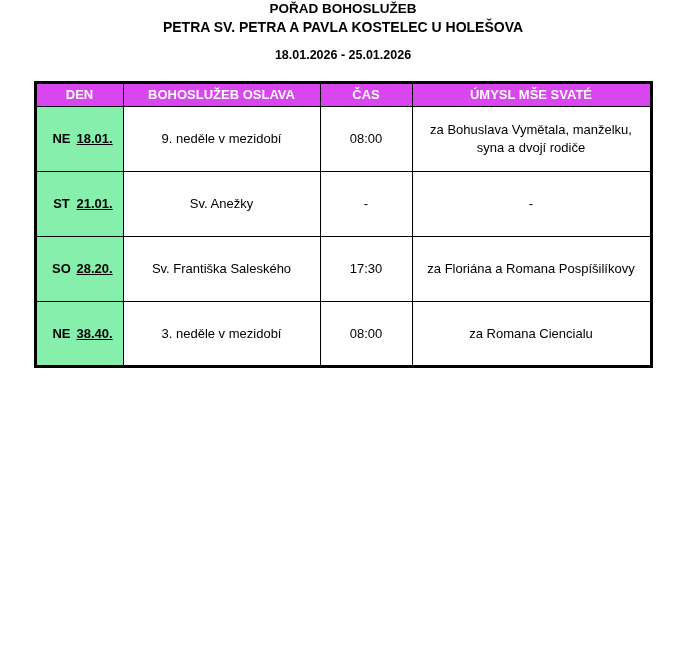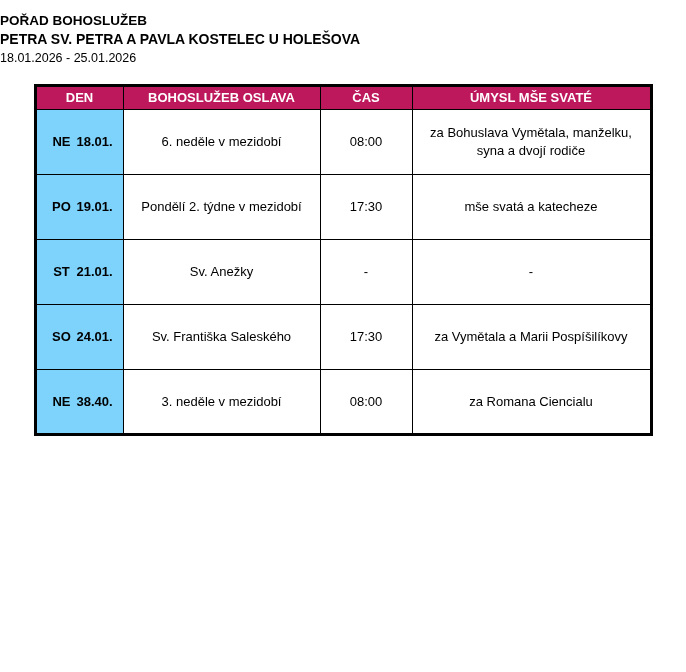--- a/index.html
+++ b/index.html
@@ -11,70 +11,72 @@
     font-family: "Liberation Sans", sans-serif;
     color: #000000;
   }
   .page {
     width: 686px;
     height: 672px;
     box-sizing: border-box;
     overflow: hidden;
   }
   .titles {
-    padding-top: 12px;
+    text-align: center;
   }
   .title-main {
     font-size: 13.5px;
     font-weight: bold;
     line-height: 1.35;
   }
   .title-sub {
     font-size: 14px;
     font-weight: bold;
     line-height: 1.35;
   }
   .title-dates {
     font-size: 12.5px;
-    font-weight: normal;
+    font-weight: bold;
     line-height: 1.5;
+    margin-top: 9px;
   }
   table.schedule {
     border-collapse: collapse;
     table-layout: fixed;
     width: 616px;
     margin: 16px auto 0 auto;
     border: 3px solid #000000;
   }
   table.schedule th {
-    background: #be185d;
+    background: #d946ef;
     color: #ffffff;
     font-size: 13px;
     font-weight: bold;
     text-align: center;
     height: 20px;
     padding: 1px 2px;
     border: 1.5px solid #000000;
   }
   table.schedule td {
     border: 1.5px solid #000000;
     font-size: 13px;
     text-align: center;
     vertical-align: middle;
     padding: 2px 10px;
     height: 65px;
     box-sizing: border-box;
     line-height: 1.35;
   }
   td.den {
-    background: #7dd3fc;
+    background: #86efac;
     font-weight: bold;
     text-align: left;
     padding-left: 8px;
     white-space: nowrap;
+    text-decoration: underline;
   }
   td.den .day-abbr {
     display: inline-block;
     width: 30px;
   }
   .col-den    { width: 88px; }
   .col-oslava { width: 197px; }
   .col-cas    { width: 92px; }
   .col-umysl  { width: 239px; }
 </style>
@@ -103,53 +105,45 @@
         <th>ČAS</th>
         <th>ÚMYSL MŠE SVATÉ</th>
       </tr>
     </thead>
     <tbody>
 
       <tr>
         <td class="den">
           <span class="day-abbr">NE</span><span class="day-date">18.01.</span>
         </td>
-        <td>6. neděle v mezidobí</td>
+        <td>9. neděle v mezidobí</td>
         <td>08:00</td>
         <td>za Bohuslava Vymětala, manželku, syna a dvojí rodiče</td>
       </tr>
 
-      <tr>
-        <td class="den">
-          <span class="day-abbr">PO</span><span class="day-date">19.01.</span>
-        </td>
-        <td>Pondělí 2. týdne v mezidobí</td>
-        <td>17:30</td>
-        <td>mše svatá a katecheze</td>
-      </tr>
 
 
       <tr>
         <td class="den">
           <span class="day-abbr">ST</span><span class="day-date">21.01.</span>
         </td>
         <td>Sv. Anežky</td>
         <td>-</td>
         <td>-</td>
       </tr>
 
 
 
       <tr>
         <td class="den">
-          <span class="day-abbr">SO</span><span class="day-date">24.01.</span>
+          <span class="day-abbr">SO</span><span class="day-date">28.20.</span>
         </td>
         <td>Sv. Františka Saleského</td>
         <td>17:30</td>
-        <td>za Vymětala a Marii Pospíšilíkovy</td>
+        <td>za Floriána a Romana Pospíšilíkovy</td>
       </tr>
 
       <tr>
         <td class="den">
           <span class="day-abbr">NE</span><span class="day-date">38.40.</span>
         </td>
         <td>3. neděle v mezidobí</td>
         <td>08:00</td>
         <td>za Romana Ciencialu</td>
       </tr>

